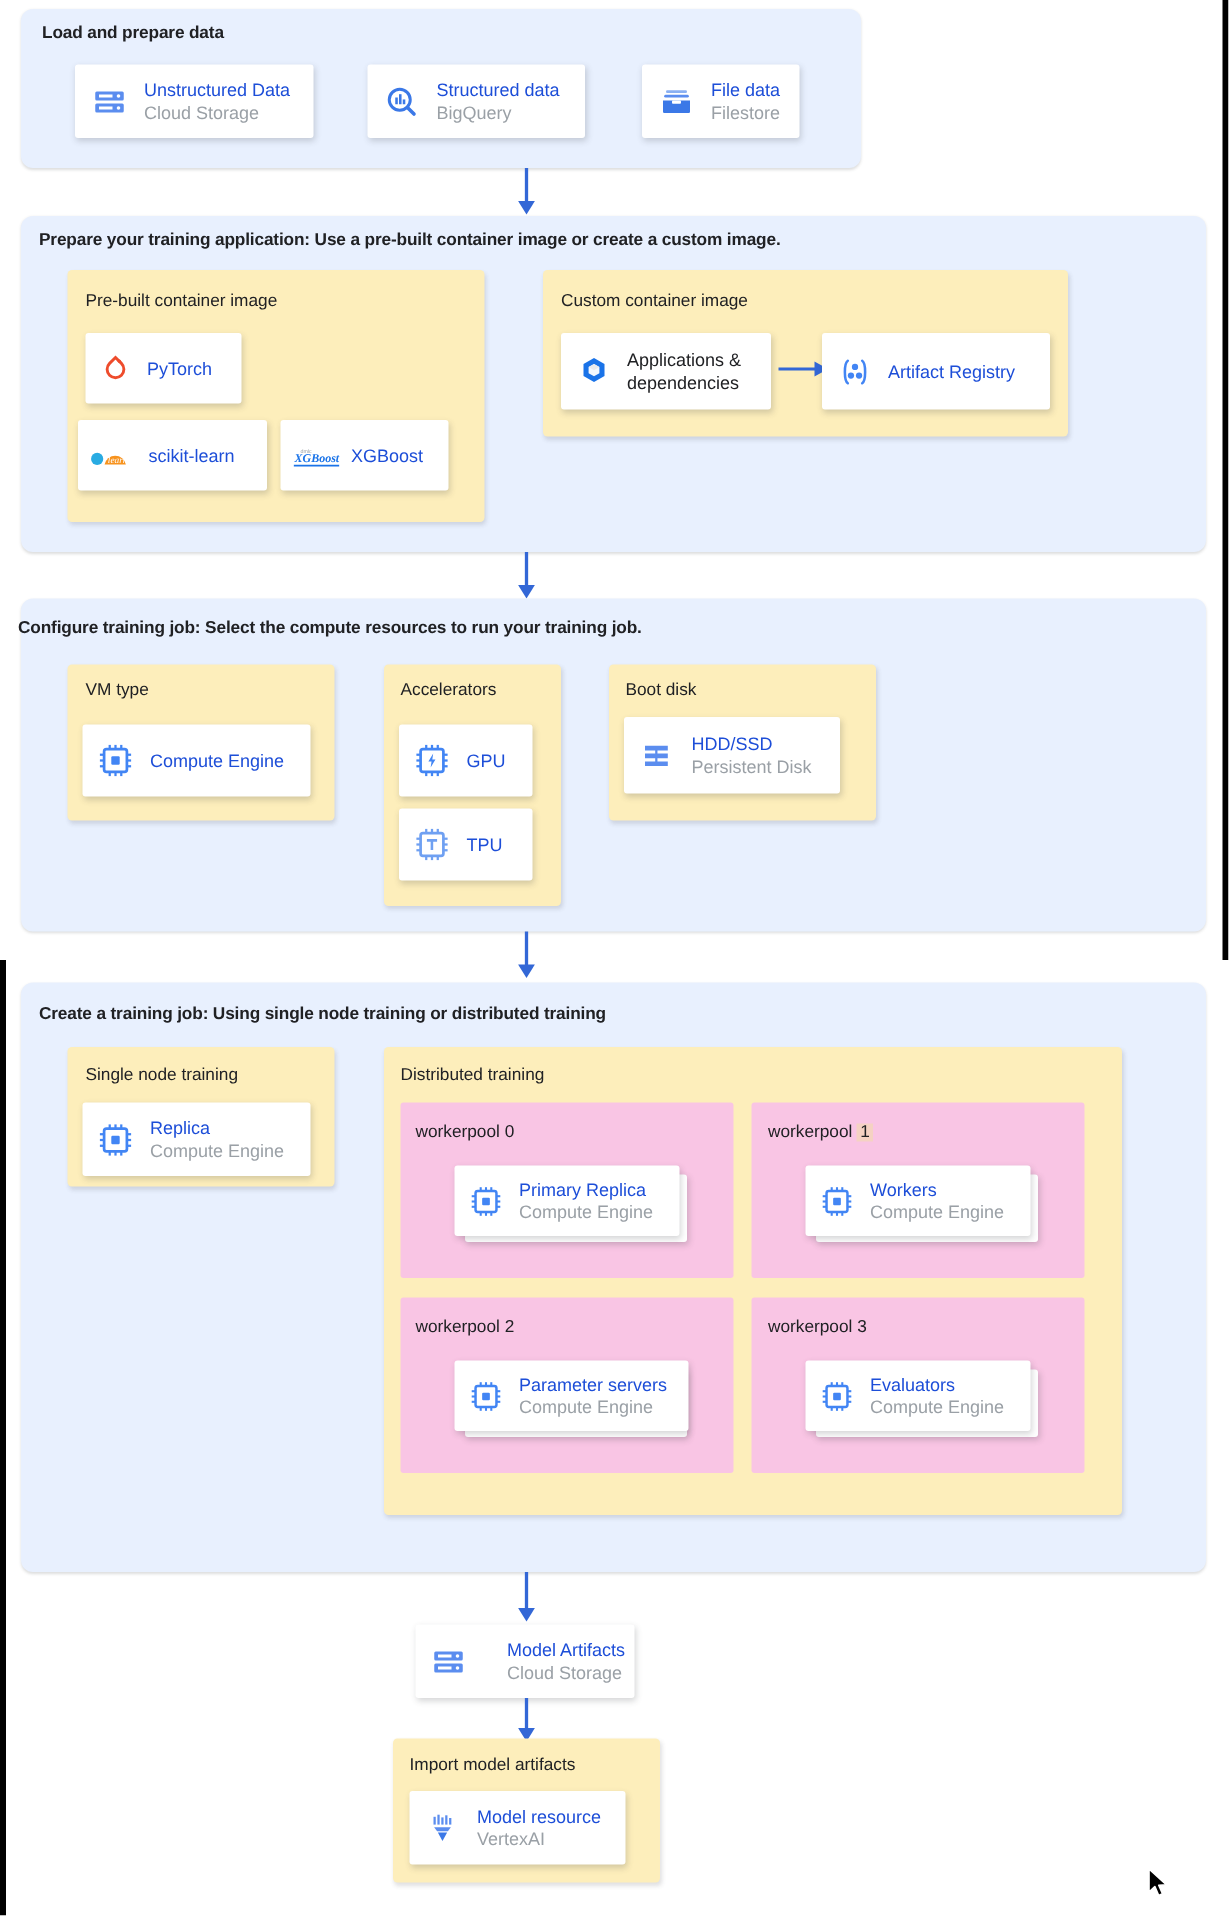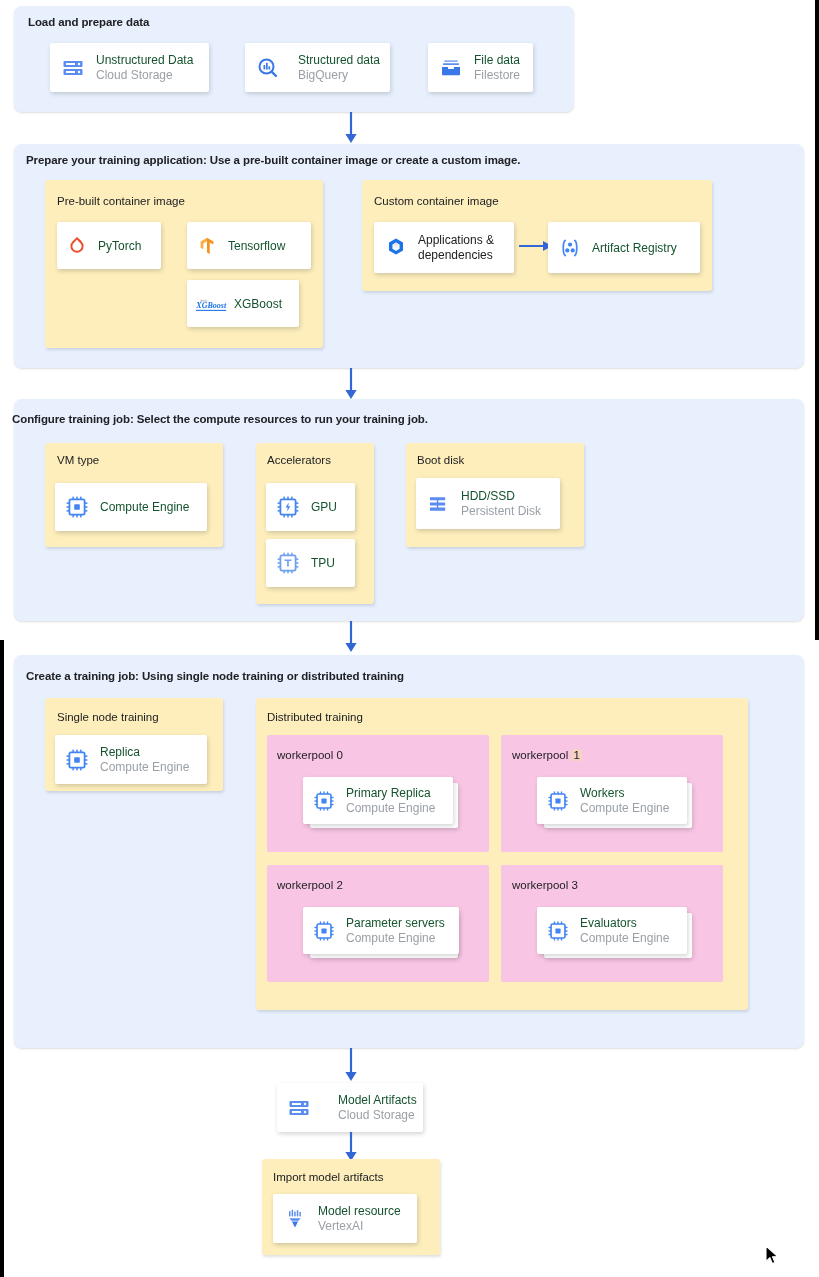--- a/index.html
+++ b/index.html
@@ -39,21 +39,21 @@
   .hl{background:#f5d2c3;padding:0 2px;}
 
   
   .card{
     position:absolute;background:#ffffff;border-radius:2px;
     box-shadow:1px 2px 4px rgba(60,64,67,.22);
     display:flex;align-items:center;box-sizing:border-box;
   }
   .card .ico{flex:0 0 auto;display:flex;align-items:center;justify-content:center;}
   .card .txt{display:flex;flex-direction:column;justify-content:center;line-height:1.22;}
-  .t1{font-size:12px;color:#14532d;white-space:nowrap;}
+  .t1{font-size:12px;color:#1d4ed8;white-space:nowrap;}
   .t2{font-size:12px;color:#9aa0a6;white-space:nowrap;}
   .t1c{font-size:12px;color:#202124;}
 
   
   .stack{
     position:absolute;background:#ffffff;border-radius:2px;
     box-shadow:1px 2px 4px rgba(60,64,67,.22);
   }
 
   
@@ -84,21 +84,21 @@
         <circle cx="18" cy="8" r="1.2" fill="#fff"></circle>
         <circle cx="18" cy="16" r="1.2" fill="#fff"></circle>
       </svg>
     </span>
     <span class="txt" style="margin-left:10px;">
       <span class="t1">Unstructured Data</span>
       <span class="t2">Cloud Storage</span>
     </span>
   </div>
 
-  <div class="card" style="left:245px;top:43px;width:145px;height:49px;padding:16px 10px;justify-content:space-between;">
+  <div class="card" style="left:245px;top:43px;width:145px;height:49px;padding:16px 10px;">
     <span class="ico" style="width:26px;height:26px;">
       <svg width="24" height="24" viewBox="0 0 24 24">
         <circle cx="10.5" cy="10.5" r="7" fill="none" stroke="#3b78e7" stroke-width="2"></circle>
         <rect x="7.5" y="9" width="1.7" height="4.5" fill="#3b78e7"></rect>
         <rect x="10" y="6.8" width="1.7" height="6.7" fill="#3b78e7"></rect>
         <rect x="12.5" y="10.3" width="1.7" height="3.2" fill="#3b78e7"></rect>
         <line x1="15.6" y1="15.6" x2="20" y2="20" stroke="#3b78e7" stroke-width="2.4" stroke-linecap="round"></line>
       </svg>
     </span>
     <span class="txt" style="margin-left:10px;">
@@ -139,30 +139,31 @@
   <div class="card" style="left:57px;top:222px;width:104px;height:47px;padding:0 8px;">
     <span class="ico" style="width:24px;height:24px;">
       <svg width="22" height="22" viewBox="0 0 24 24">
         <path d="M12 3.6 L16.3 7.9 A6.1 6.1 0 1 1 7.7 7.9 Z" fill="none" stroke="#ee4c2c" stroke-width="2.1"></path>
         <circle cx="14.8" cy="6.4" r="1.25" fill="#ee4c2c"></circle>
       </svg>
     </span>
     <span class="t1" style="margin-left:9px;">PyTorch</span>
   </div>
 
-  <div class="card" style="left:187px;top:222px;width:124px;height:47px;padding:0 8px;">
-    <span class="ico" style="width:24px;height:24px;">
-      <svg width="22" height="22" viewBox="0 0 24 24">
-        <path d="M12 3 L19 7 L19 10.4 L15 8.1 L15 20.8 L12 19 Z" fill="#f6921e"></path>
-        <path d="M12 3 L5 7 L5 13.8 L8 15.6 L8 9.2 L12 6.9 Z" fill="#fbad47"></path>
-      </svg>
-    </span>
-    <span class="t1" style="margin-left:9px;">Tensorflow</span>
-  </div>
-
+
+  <div class="card" style="left:52px;top:280px;width:126px;height:47px;padding:0 8px;">
+    <span class="ico" style="width:30px;height:22px;">
+      <svg width="30" height="20" viewBox="0 0 34 20">
+        <circle cx="5.4" cy="12.2" r="4.6" fill="#29abe2"></circle>
+        <path d="M11 16.4a8.2 8.2 0 0 1 16.1 0z" fill="#f7931e"></path>
+        <text x="13.5" y="15.2" font-family="Liberation Serif, serif" font-style="italic" font-size="7" fill="#fff">learn</text>
+      </svg>
+    </span>
+    <span class="t1" style="margin-left:9px;">scikit-learn</span>
+  </div>
 
   <div class="card" style="left:187px;top:280px;width:112px;height:47px;padding:0 8px;">
     <span class="ico" style="width:32px;height:22px;">
       <svg width="32" height="20" viewBox="0 0 36 20">
         <text x="6" y="7.6" font-family="Liberation Sans, sans-serif" font-size="4" fill="#9aa0a6">dmlc</text>
         <text x="1.5" y="14.6" font-family="Liberation Serif, serif" font-weight="bold" font-style="italic" font-size="9" fill="#1a73e8">XGBoost</text>
         <line x1="1" y1="17.2" x2="35" y2="17.2" stroke="#1a73e8" stroke-width="1.2"></line>
       </svg>
     </span>
     <span class="t1" style="margin-left:7px;">XGBoost</span>

